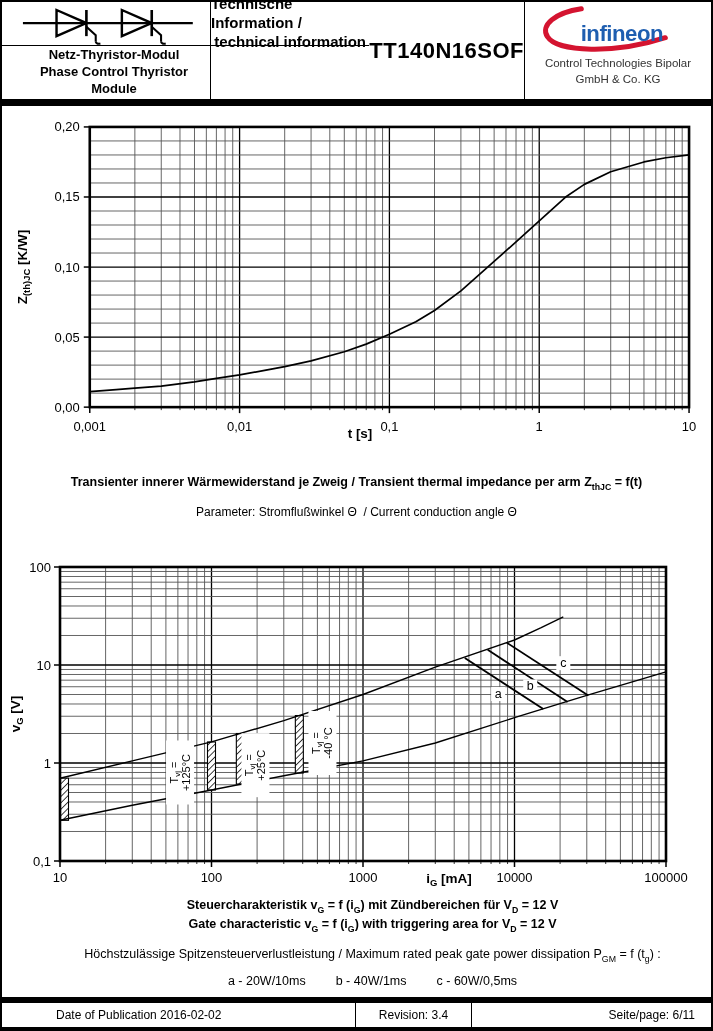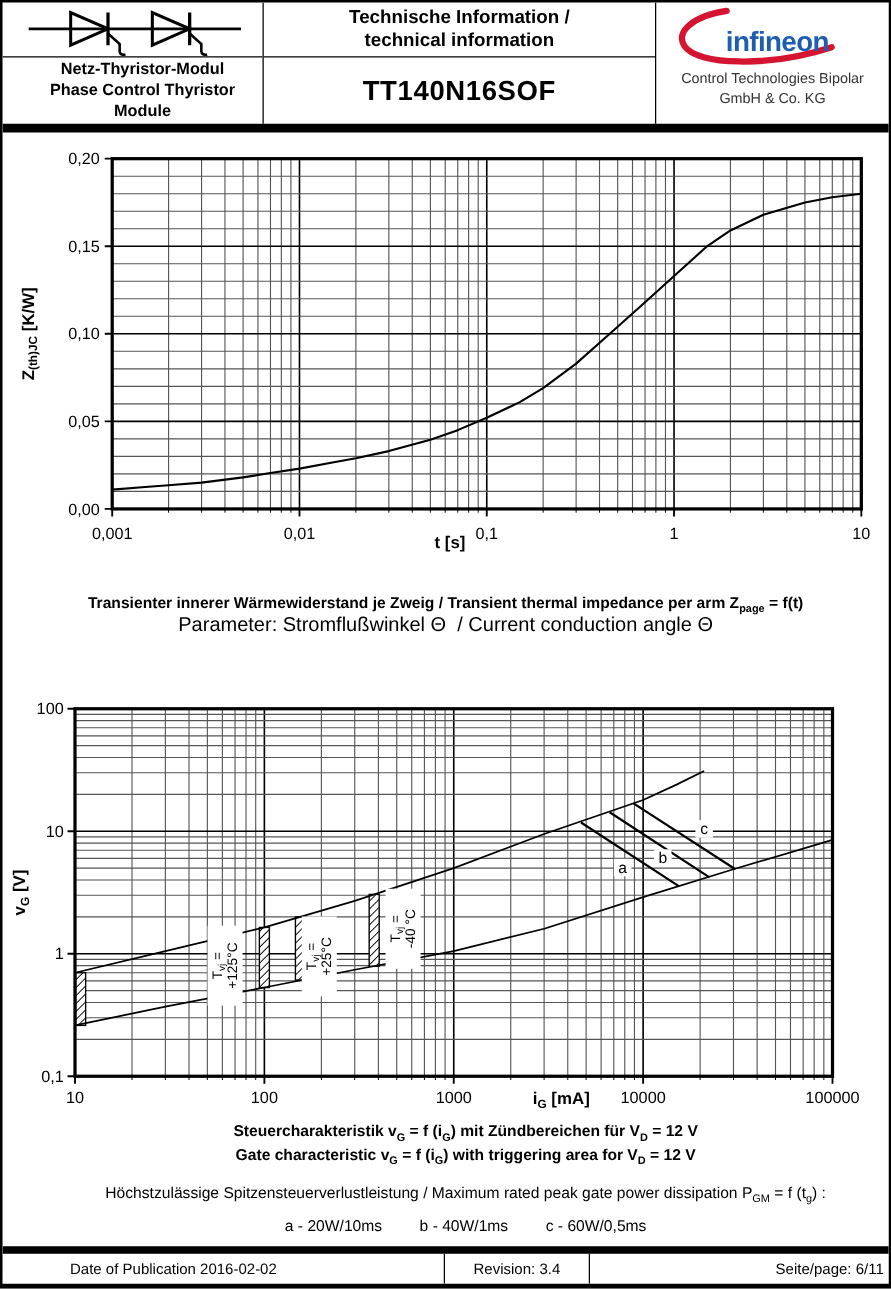--- a/index.html
+++ b/index.html
@@ -4,48 +4,48 @@
 <style>
   html,body{margin:0;padding:0;background:#fff;font-family:"Liberation Sans",sans-serif;color:#000;}
   .page{position:relative;width:713px;height:1031px;box-sizing:border-box;background:#fff;
         border:2px solid #000;border-bottom-width:4px;overflow:hidden;}
   
   .header{position:absolute;top:0;left:0;width:100%;height:97px;display:flex;}
   .h-left{width:209px;border-right:1.5px solid #000;box-sizing:border-box;display:flex;flex-direction:column;}
   .h-symbol{height:44px;border-bottom:1.5px solid #000;box-sizing:border-box;display:flex;align-items:center;justify-content:center;}
   .h-left-text{flex:1;display:flex;flex-direction:column;align-items:center;justify-content:center;
                font-weight:bold;font-size:13px;line-height:1.3;text-align:center;margin-left:16px;}
-  .h-center{flex:1;border-right:1.5px solid #000;box-sizing:border-box;display:flex;flex-direction:column;}
+  .h-center{flex:1;border-right:1.5px solid #000;box-sizing:border-box;display:flex;}
   .h-doctype{height:44px;border-bottom:1.5px solid #000;box-sizing:border-box;display:flex;flex-direction:column;
              align-items:center;justify-content:center;font-weight:bold;font-size:15px;line-height:1.25;}
   .h-part{flex:1;display:flex;align-items:center;justify-content:center;font-weight:bold;font-size:22px;letter-spacing:.5px;}
   .h-right{width:186px;display:flex;flex-direction:column;align-items:center;}
   .h-company{font-size:11.5px;color:#333;text-align:center;line-height:1.35;margin-top:-2px;}
   .black-band{position:absolute;top:97px;left:0;width:100%;height:7px;background:#000;}
   
   .chart-svg{position:absolute;left:0;width:713px;height:350px;}
   #chart1{top:104px;}
   #chart2{top:545px;}
   
   .cap1{position:absolute;top:455px;left:0;width:100%;text-align:center;}
   .cap-bold{font-weight:bold;font-size:12.5px;margin-top:18px;}
-  .cap-norm{font-size:16px;}
+  .cap-norm{font-size:12px;margin-top:13px;}
   .cap2{position:absolute;top:895px;left:16px;width:100%;text-align:center;}
   .cap2 .tight{font-weight:bold;font-size:12.5px;line-height:1.3;}
   .cap2 .note{font-size:12.5px;margin-top:12px;}
   .legend-row{margin-top:11px;display:flex;justify-content:center;gap:30px;font-size:12.5px;}
   sub{font-size:70%;}
   
   .footer-bar{position:absolute;top:995px;left:0;width:100%;height:6px;background:#000;}
   .footer{position:absolute;top:1001px;left:0;width:100%;height:25px;display:flex;
           border-bottom:1.5px solid #000;box-sizing:border-box;font-size:12px;}
   .footer>div{display:flex;align-items:center;box-sizing:border-box;}
   .f-date{width:310px;border-right:1px solid #000;padding-left:10px;margin-left:44px;}
   .f-rev{width:116px;border-right:1px solid #000;justify-content:center;}
-  .f-page{flex:1;justify-content:flex-end;padding-right:4px;}
+  .f-page{flex:1;justify-content:flex-end;padding-right:16px;}
 </style>
 </head>
 <body>
 
 <div class="page">
 
   <div class="header">
     <div class="h-left">
       <div class="h-symbol">
         <svg width="196" height="42" viewBox="0 0 210 44">
@@ -197,21 +197,21 @@
       <text x="77" y="410.5" font-size="13" fill="#000" font-family="&quot;Liberation Sans&quot;,sans-serif" text-anchor="end">0,00</text>
       <text x="77" y="340.25" font-size="13" fill="#000" font-family="&quot;Liberation Sans&quot;,sans-serif" text-anchor="end">0,05</text>
       <text x="77" y="270" font-size="13" fill="#000" font-family="&quot;Liberation Sans&quot;,sans-serif" text-anchor="end">0,10</text>
       <text x="77" y="199.75000000000003" font-size="13" fill="#000" font-family="&quot;Liberation Sans&quot;,sans-serif" text-anchor="end">0,15</text>
       <text x="77" y="129.5" font-size="13" fill="#000" font-family="&quot;Liberation Sans&quot;,sans-serif" text-anchor="end">0,20</text>
       <text font-family="&quot;Liberation Sans&quot;,sans-serif" font-weight="bold" font-size="13.5" fill="#000" text-anchor="middle" transform="translate(358,437)"><tspan>t</tspan><tspan> [s]</tspan></text>
       <text font-family="&quot;Liberation Sans&quot;,sans-serif" font-weight="bold" font-size="13.5" fill="#000" text-anchor="middle" transform="translate(24,265.5) rotate(-90)"><tspan>Z</tspan><tspan dy="3" font-size="9.5">(th)JC</tspan><tspan dy="-3"> [K/W]</tspan></text>
     </svg>
 
   <div class="cap1">
-    <div class="cap-bold">Transienter innerer Wärmewiderstand je Zweig / Transient thermal impedance per arm Z<sub>page</sub> = f(t)</div>
+    <div class="cap-bold">Transienter innerer Wärmewiderstand je Zweig / Transient thermal impedance per arm Z<sub>thJC</sub> = f(t)</div>
     <div class="cap-norm">Parameter: Stromflußwinkel Θ&nbsp; / Current conduction angle Θ</div>
   </div>
 
   <svg id="chart2" class="chart-svg" viewBox="0 545 713 350">
       <defs>
         <pattern id="hatch" width="4.5" height="4.5" patternUnits="userSpaceOnUse" patternTransform="rotate(45)">
           <rect width="4.5" height="4.5" fill="#fff"></rect>
           <line x1="0" y1="0" x2="0" y2="4.5" stroke="#000" stroke-width="1.5"></line>
         </pattern>
       </defs>

